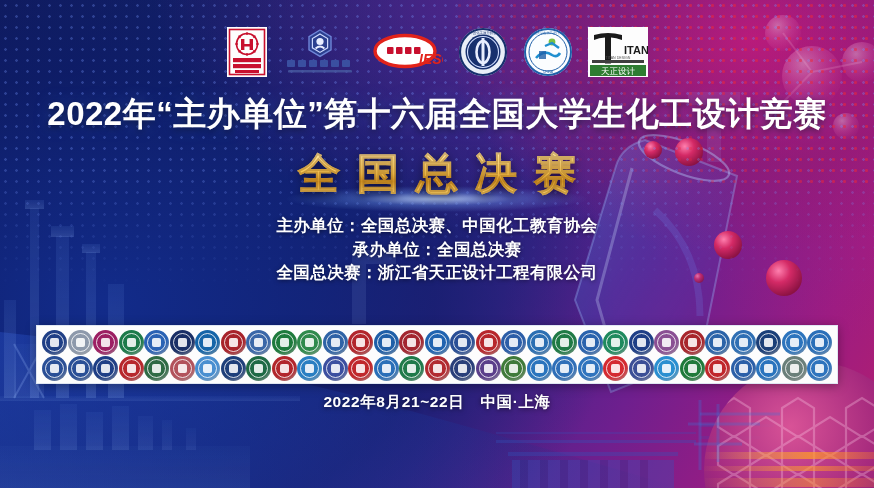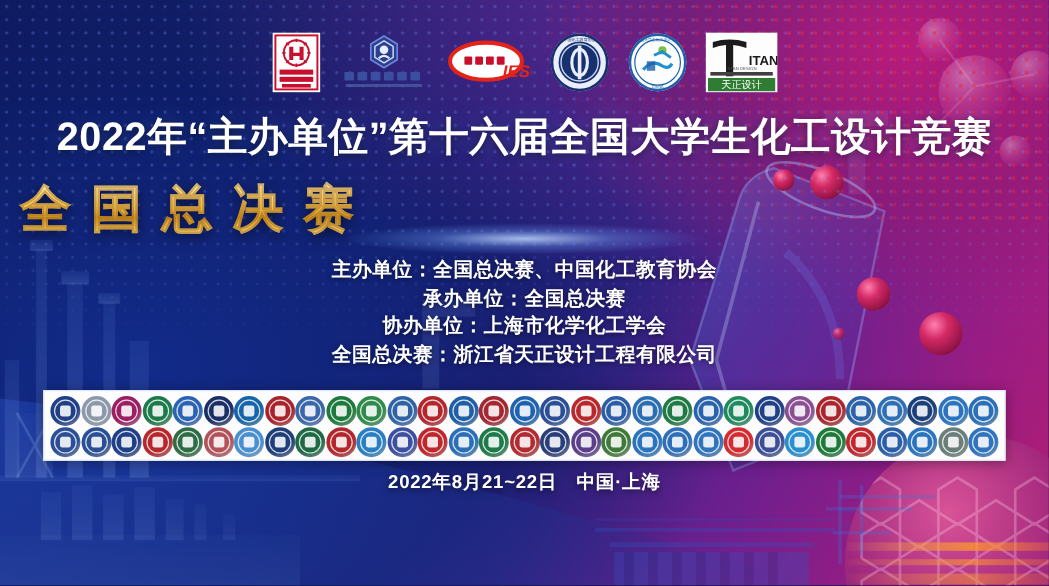--- a/index.html
+++ b/index.html
@@ -45,21 +45,21 @@
 
   
   #main-title{
     position:absolute; left:0; top:96px; width:874px; z-index:6;
     text-align:center; color:#fff; font-size:33px; font-weight:bold;
     letter-spacing:.5px; line-height:1.1;
     text-shadow:0 2px 7px rgba(0,0,0,.55), 0 0 16px rgba(90,140,255,.35);
   }
   #sub-title{
     position:absolute; left:0; top:146px; width:874px; z-index:6;
-    text-align:left; font-size:42px; font-weight:bold;
+    text-align:center; font-size:42px; font-weight:bold;
     letter-spacing:17px; text-indent:17px; line-height:1.35;
     background:linear-gradient(180deg,#fff5cf 0%,#ffe08a 22%,#f6c34e 48%,#d99a26 62%,#f7cd63 82%,#ffeaa8 100%);
     -webkit-background-clip:text; background-clip:text; color:transparent;
     -webkit-text-stroke:.7px rgba(120,70,10,.35);
     filter:drop-shadow(0 3px 5px rgba(0,0,0,.5));
   }
   #title-glow{
     position:absolute; left:287px; top:186px; width:300px; height:26px; z-index:5;
     background:radial-gradient(ellipse at center, rgba(190,215,255,.85) 0%, rgba(120,170,255,.35) 35%, rgba(90,140,255,0) 72%);
     pointer-events:none;
@@ -373,21 +373,20 @@
 
   <div id="main-title">2022年“主办单位”第十六届全国大学生化工设计竞赛</div>
 
   <div id="title-glow"></div>
 
   <div id="sub-title">全国总决赛</div>
 
   <div id="info-block">
     <div class="info-line">主办单位：全国总决赛、中国化工教育协会</div>
     <div class="info-line">承办单位：全国总决赛</div>
-    <div class="info-line">协办单位：上海市化学化工学会</div>
     <div class="info-line">全国总决赛：浙江省天正设计工程有限公司</div>
   </div>
 
   <div id="emblem-strip">
     <div class="emblem-row" id="emblem-row-1">
         <div class="emblem" style="background: radial-gradient(circle at 38% 30%, rgb(31, 63, 134), rgb(31, 63, 134) 58%, rgba(0, 0, 0, 0.35));"></div>
         <div class="emblem" style="background: radial-gradient(circle at 38% 30%, rgb(141, 153, 171), rgb(141, 153, 171) 58%, rgba(0, 0, 0, 0.35));"></div>
         <div class="emblem" style="background: radial-gradient(circle at 38% 30%, rgb(156, 31, 99), rgb(156, 31, 99) 58%, rgba(0, 0, 0, 0.35));"></div>
         <div class="emblem" style="background: radial-gradient(circle at 38% 30%, rgb(29, 122, 74), rgb(29, 122, 74) 58%, rgba(0, 0, 0, 0.35));"></div>
         <div class="emblem" style="background: radial-gradient(circle at 38% 30%, rgb(42, 98, 180), rgb(42, 98, 180) 58%, rgba(0, 0, 0, 0.35));"></div>

